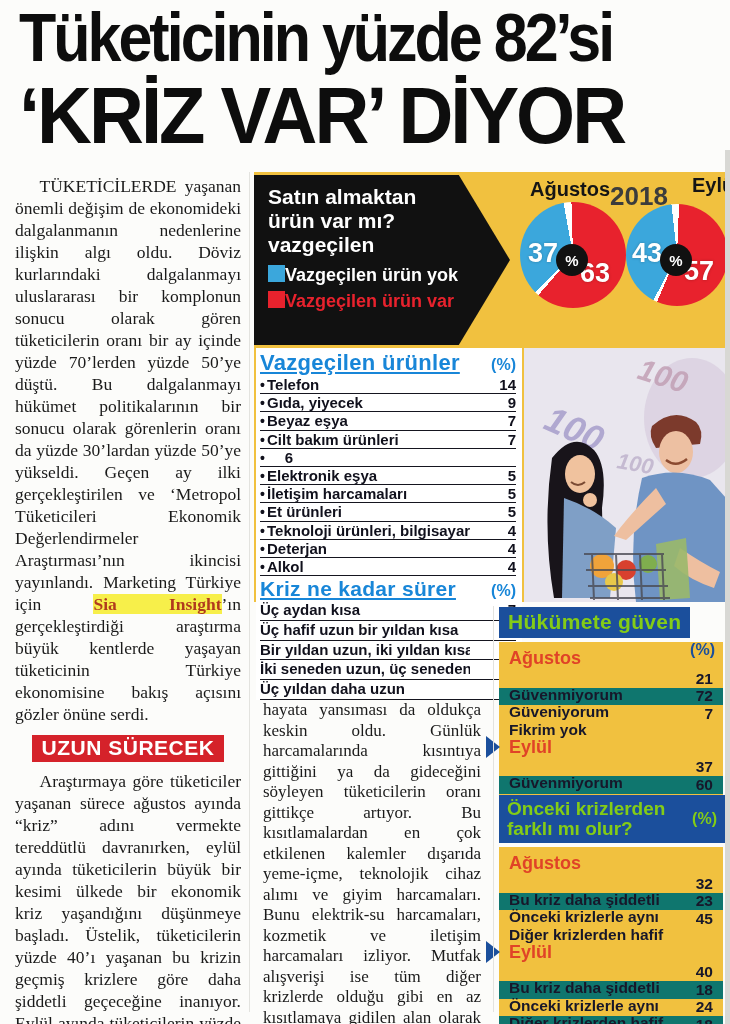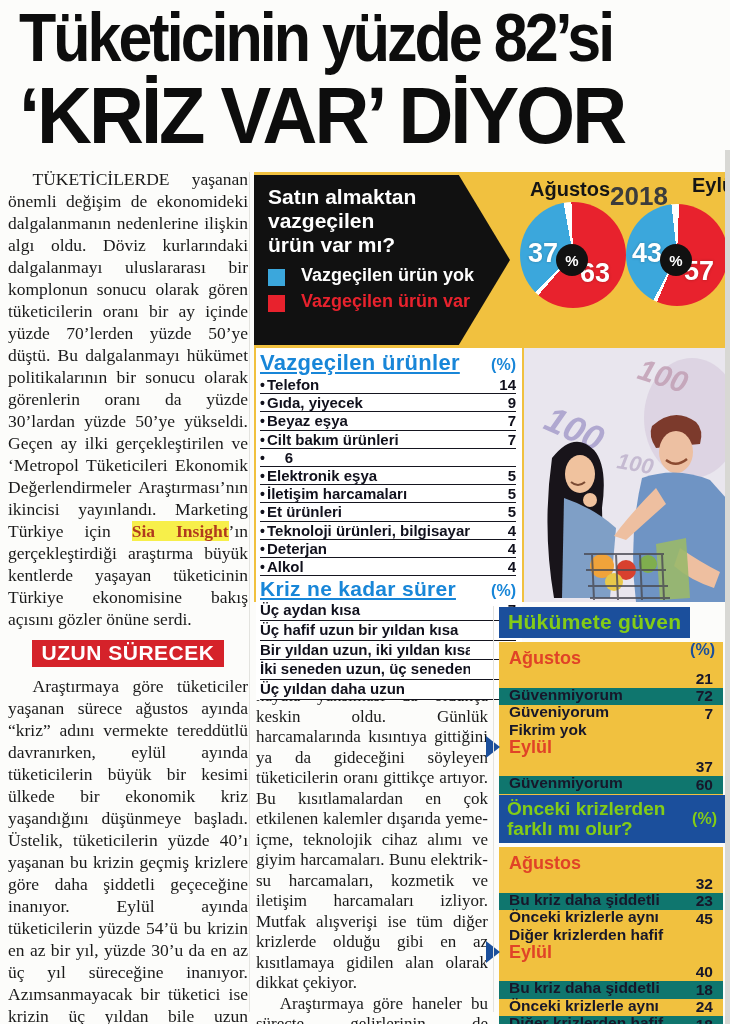--- a/index.html
+++ b/index.html
@@ -9,36 +9,36 @@
   .gutter{position:absolute;width:1px;background:#e3e3df;}
 
   
   .headline{position:absolute;left:3px;top:4px;width:726px;color:#0d0d0d;
             font-family:"Liberation Sans", sans-serif;font-weight:900;margin-left:16px;}
   .headline .l1{font-size:61px;letter-spacing:-3px;line-height:1.0;transform:scaleY(1.12);transform-origin:top left;white-space:nowrap;}
   .headline .l2{font-size:76px;letter-spacing:-3px;line-height:1.0;margin-top:10px;transform:scaleY(1.06);transform-origin:top left;white-space:nowrap;}
 
   
   .col{position:absolute;font-size:17.5px;line-height:22px;text-align:justify;}
-  .col p{margin:0;text-indent:1.4em;}
+  .col p{margin:7px;text-indent:1.4em;}
   .col-left{left:8px;top:168px;width:240px;}
   .col-mid{left:256px;top:604px;width:232px;font-size:17px;line-height:20.5px;}
   .hl{background:#f7ef4a;color:#b03a1e;font-weight:bold;}
   .badge{display:block;margin:10px auto 8px auto;width:fit-content;background:#d5222a;color:#fff;
          font-family:"Liberation Sans", sans-serif;font-weight:bold;font-size:21px;
          padding:2px 10px 3px 10px;letter-spacing:.5px;}
 
   
   .info{position:absolute;left:254px;top:172px;width:472px;height:430px;background:#f1c13f;
         font-family:"Liberation Sans", sans-serif;}
   .q-arrow{position:absolute;left:0;top:3px;width:256px;height:170px;background:#111;
            clip-path:polygon(0 0,80% 0,100% 50%,80% 100%,0 100%);color:#fff;padding:10px 0 0 14px;box-sizing:border-box;}
   .q-arrow .qt{font-weight:bold;font-size:21px;line-height:24px;}
   .legend{margin-top:8px;}
-  .leg-row{display:flex;align-items:flex-end;gap:16px;margin-top:5px;}
+  .leg-row{display:flex;align-items:flex-start;gap:0;margin-top:5px;}
   .sw{width:17px;height:17px;display:inline-block;}
   .sw-blue{background:#3ba7dc;}
   .sw-red{background:#e8222d;}
   .leg-lab{font-weight:bold;font-size:18px;}
   .leg-lab.red{color:#e8222d;}
 
   .month-lab{position:absolute;font-weight:bold;font-size:20px;color:#151515;}
   .year-lab{position:absolute;font-size:26px;color:#3c3c3c;font-weight:bold;}
   .pie{position:absolute;border-radius:50%;}
   .pie .pv{position:absolute;color:#fff;font-weight:bold;font-size:27px;text-shadow:0 0 3px rgba(0,0,0,.25);}
@@ -97,22 +97,22 @@
     <p style="text-indent:0">beyan etmesine karşın ağustos ayında bu oran yüzde 57 düzeyinde bulunuyordu.</p>
     <p>Yaşanan sürecin günlük hayata yansıması da oldukça keskin oldu. Günlük harcamalarında kısıntıya gittiğini ya da gideceğini söyleyen tüketicilerin oranı gittikçe artıyor. Bu kısıtlamalardan en çok etkilenen kalemler dışarıda yeme-içme, teknolojik cihaz alımı ve giyim harcamaları. Bunu elektrik-su harcamaları, kozmetik ve iletişim harcamaları izliyor. Mutfak alışverişi ise tüm diğer krizlerde olduğu gibi en az kısıtlamaya gidilen alan olarak dikkat çekiyor.</p>
     <p>Araştırmaya göre haneler bu süreçte gelirlerinin de azalmasından kaygı duyuyor.</p>
   </div>
 
   <div class="info">
 
     <div class="q-arrow">
       <div class="qt">
         <div>Satın almaktan</div>
+        <div>ürün var mı?</div>
         <div>vazgeçilen</div>
-        <div>ürün var mı?</div>
       </div>
       <div class="legend">
         <div class="leg-row">
           <span class="sw sw-blue"></span>
           <span class="leg-lab">Vazgeçilen ürün yok</span>
         </div>
         <div class="leg-row">
           <span class="sw sw-red"></span>
           <span class="leg-lab red">Vazgeçilen ürün var</span>
         </div>

